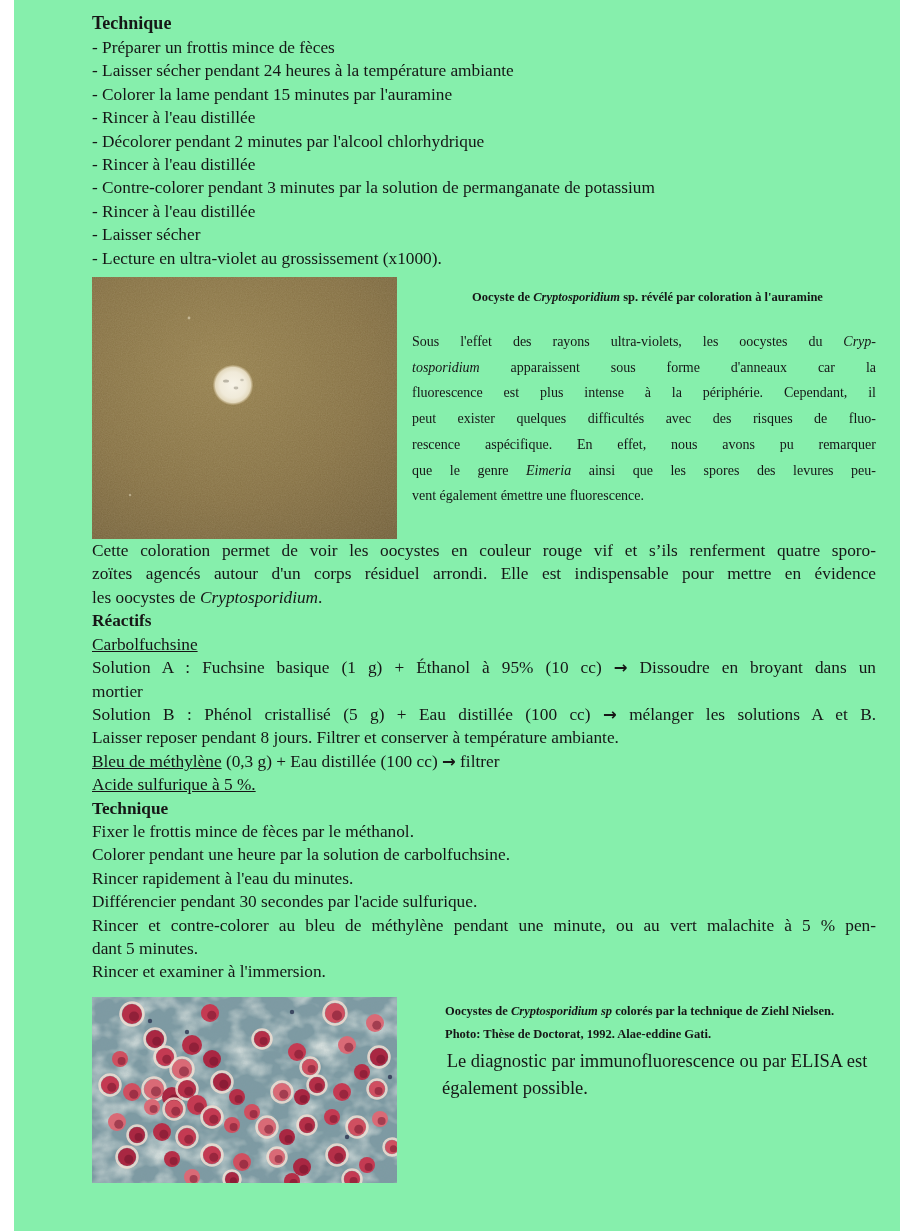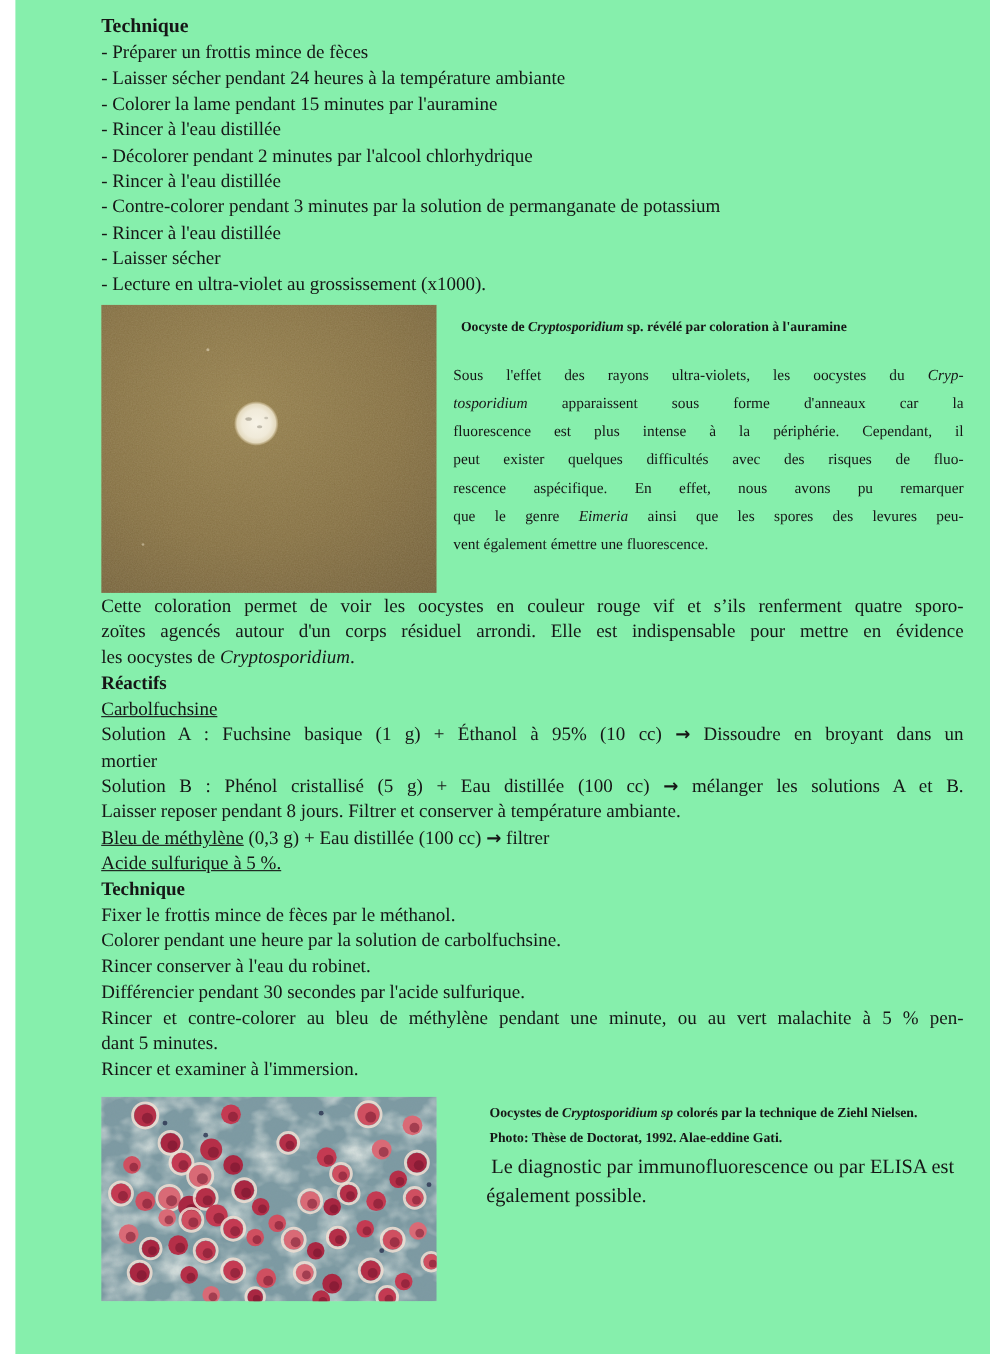--- a/index.html
+++ b/index.html
@@ -14,21 +14,21 @@
   .u{text-decoration:underline;}
   .arrow{font-family:"DejaVu Sans","Liberation Sans",sans-serif;font-weight:700;font-size:0.95em;}
 
   .top-heading{font-size:18px;font-weight:700;line-height:26px;}
   #steps .line{font-size:17.3px;line-height:23.4px;}
 
   #figrow1{display:flex;margin-top:7px;}
   .photo1{width:305px;height:262px;flex:none;display:block;}
   .rcol1{margin-left:15px;width:464px;flex:none;}
   .cap{font-size:12.5px;font-weight:700;line-height:23px;}
-  .cap1{margin-top:9px;padding-left:7px;}
+  .cap1{margin-top:9px;padding-left:7px;text-align:center;}
   .para{margin-top:20px;font-size:14px;line-height:25.7px;}
 
   .blue-heading{margin-top:21px;}
   .blue-heading .line{font-size:16.5px;font-weight:700;line-height:25px;letter-spacing:0.2px;}
   .hb{color:#1b1be0;text-decoration:underline;}
   .hd{color:#141414;text-decoration:underline;}
 
   #intro .line,#body2 .line{font-size:17.3px;line-height:23.4px;}
 
   #figrow2{display:flex;margin-top:13px;gap:32px;}
@@ -120,21 +120,21 @@
         <div class="line"><span class="u">Carbolfuchsine</span></div>
         <div class="line jline"><span>Solution A :  Fuchsine basique (1 g) + Éthanol à 95% (10 cc) </span><span class="arrow">→</span><span> Dissoudre en broyant dans un</span></div>
         <div class="line"><span>mortier</span></div>
         <div class="line jline"><span>Solution B : Phénol cristallisé (5 g)  + Eau distillée (100 cc) </span><span class="arrow">→</span><span> mélanger les solutions A et B.</span></div>
         <div class="line"><span>Laisser reposer pendant 8 jours. Filtrer et conserver à température ambiante.</span></div>
         <div class="line"><span class="u">Bleu de méthylène</span><span> (0,3 g) + Eau distillée (100 cc) </span><span class="arrow">→</span><span> filtrer</span></div>
         <div class="line"><span class="u">Acide sulfurique à 5 %.</span></div>
         <div class="line"><span class="b">Technique</span></div>
         <div class="line"><span>Fixer le frottis mince de fèces par le méthanol.</span></div>
         <div class="line"><span>Colorer pendant une heure par la solution de carbolfuchsine.</span></div>
-        <div class="line"><span>Rincer conserver à l'eau du robinet.</span></div>
+        <div class="line"><span>Rincer rapidement à l'eau du minutes.</span></div>
         <div class="line"><span>Différencier pendant 30 secondes par l'acide sulfurique.</span></div>
         <div class="line jline"><span>Rincer et contre-colorer au bleu de méthylène pendant une minute, ou au vert malachite à 5 % pen-</span></div>
         <div class="line"><span>dant 5 minutes.</span></div>
         <div class="line"><span>Rincer et examiner à l'immersion.</span></div>
       </div>
 
     <div id="figrow2">
       <svg class="photo2" viewBox="0 0 305 186" xmlns="http://www.w3.org/2000/svg" preserveAspectRatio="none">
         <defs>
           <filter id="mottle2" x="0" y="0" width="100%" height="100%">

